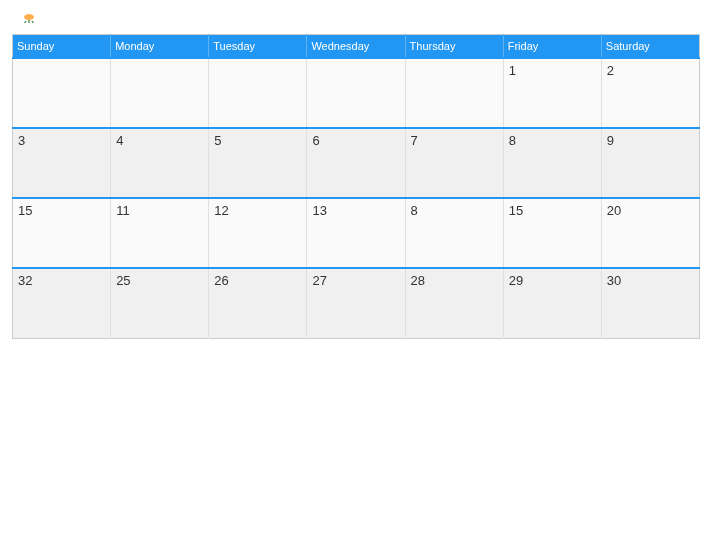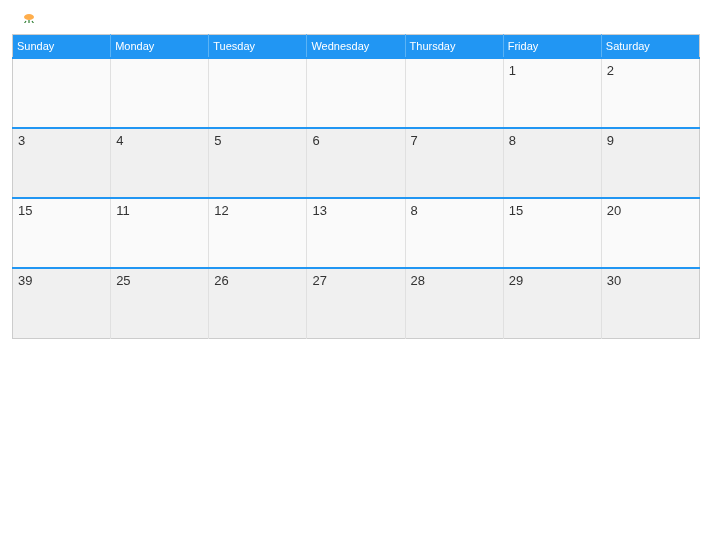--- a/index.html
+++ b/index.html
@@ -156,21 +156,21 @@
         <tr>
           <td><span class="day-num">15</span></td>
           <td><span class="day-num">11</span></td>
           <td><span class="day-num">12</span></td>
           <td><span class="day-num">13</span></td>
           <td><span class="day-num">8</span></td>
           <td><span class="day-num">15</span></td>
           <td><span class="day-num">20</span></td>
         </tr>
         <tr>
-          <td><span class="day-num">39</span></td>
+          <td><span class="day-num">32</span></td>
           <td><span class="day-num">25</span></td>
           <td><span class="day-num">26</span></td>
           <td><span class="day-num">27</span></td>
           <td><span class="day-num">28</span></td>
           <td><span class="day-num">29</span></td>
           <td><span class="day-num">30</span></td>
         </tr>
       </tbody>
   </table>
 </div>

